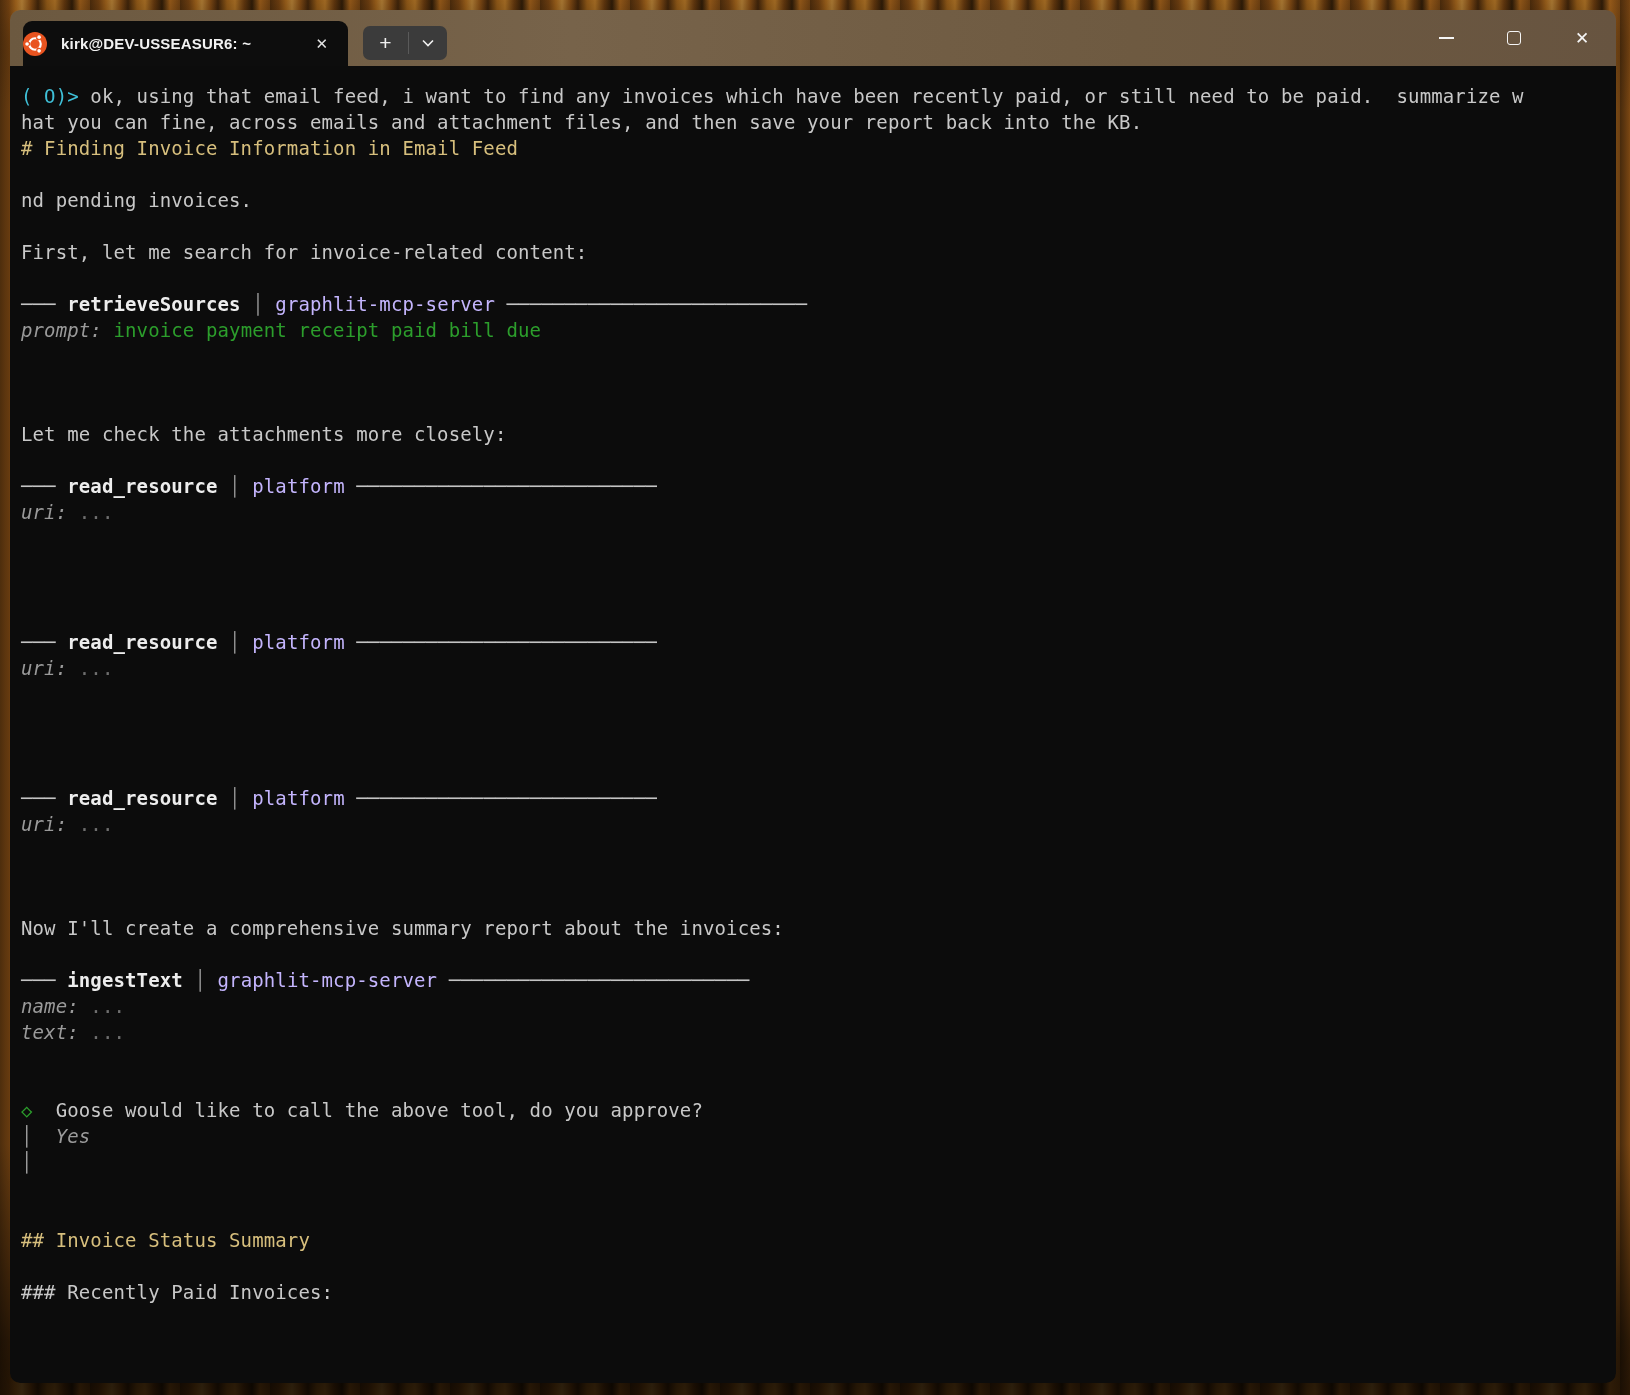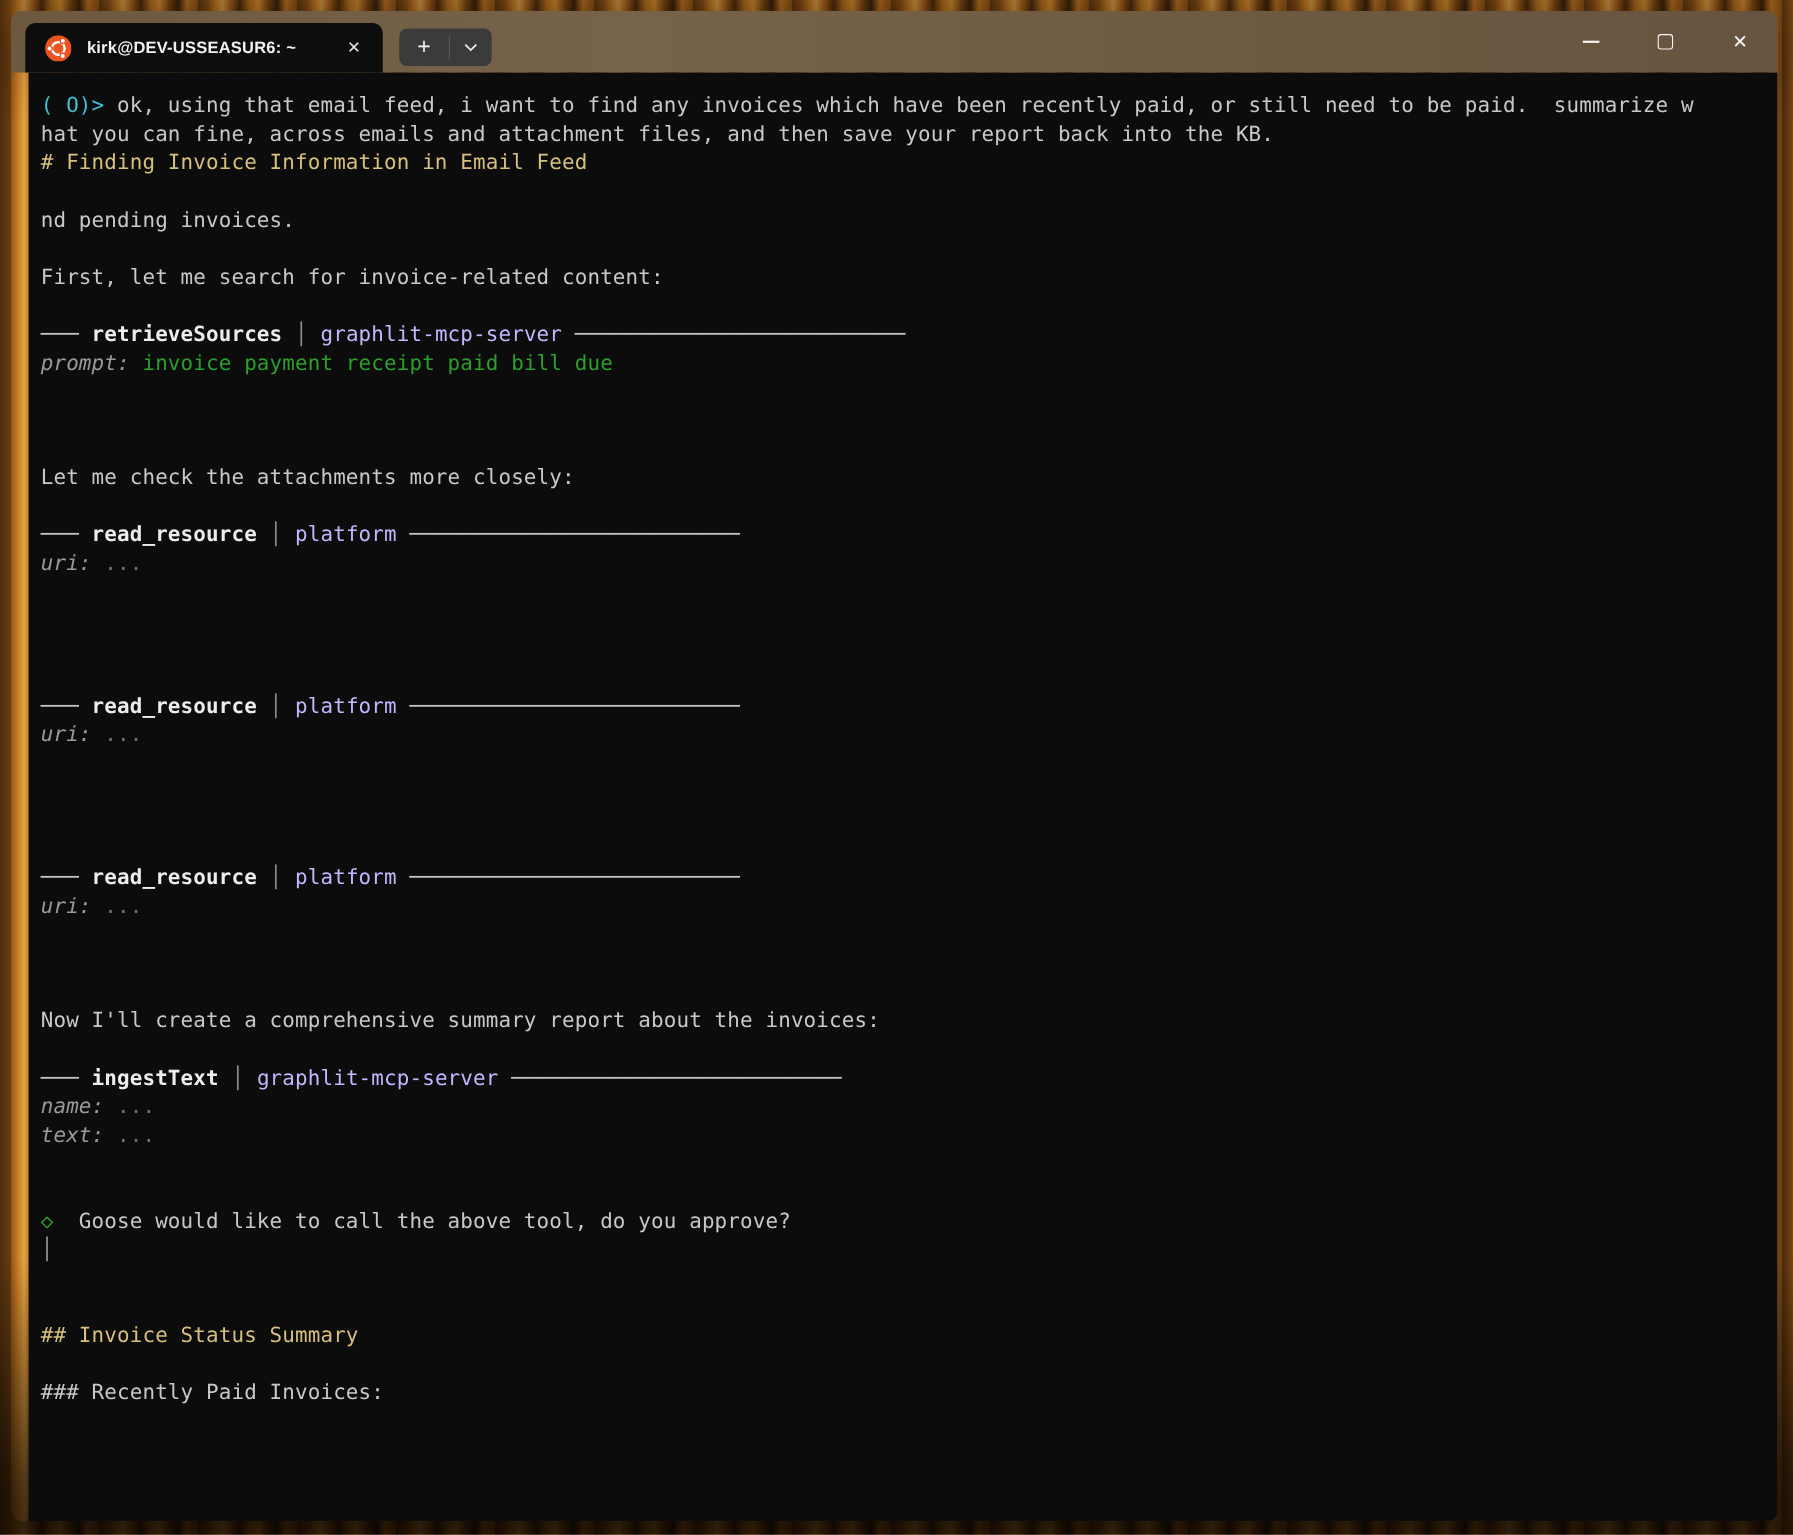--- a/index.html
+++ b/index.html
@@ -21,21 +21,21 @@
     border-radius:10px; overflow:hidden;
     box-shadow:0 10px 40px rgba(0,0,0,.55);
   }
   .titlebar{
     position:absolute; left:0; top:0; right:0; height:56px;
     background:linear-gradient(90deg,#6c5940 0%, #77634a 35%, #6e5a41 70%, #675440 100%);
   }
   .tab{
     position:absolute; left:13px; top:11px; width:325px; height:45px;
     background:#0d0d0d; border-radius:9px 9px 0 0;
-    display:flex; align-items:center; padding:0 14px 0 18px;
+    display:flex; align-items:center; padding:0 14px 0 0;
   }
   .tab-icon{ width:24px; height:24px; flex:0 0 auto; display:block; }
   .tab-title{
     margin-left:14px; color:#f2f2f2; font-size:15px; font-weight:bold;
     white-space:nowrap; letter-spacing:.2px;
   }
   .tab-close{
     margin-left:auto; color:#e3e3e3; font-size:15px; line-height:1;
     padding:3px 6px; cursor:default;
   }
@@ -59,21 +59,21 @@
     color:#f5f5f5;
   }
   .glyph-min{ width:15px; height:2px; background:#f5f5f5; }
   .glyph-max{ width:14px; height:14px; border:1.6px solid #f5f5f5; border-radius:3px; }
   .glyph-close{ font-size:17px; line-height:1; font-weight:300; }
   
   .terminal{
     position:absolute; left:0; top:56px; right:0; bottom:0;
     background:#0c0c0c; padding:17px 8px 0 11px;
     font-family:"DejaVu Sans Mono","Liberation Mono",monospace;
-    font-size:19px; line-height:26px; letter-spacing:.12px;margin-left:16px;
+    font-size:19px; line-height:26px; letter-spacing:.12px;
   }
   .tline{ white-space:pre; height:26px; }
   .c-fg    { color:#c8c8c8; }
   .c-cyan  { color:#3fc0d8; }
   .c-yellow{ color:#d7bf7d; }
   .c-green { color:#2c9e2c; }
   .c-purple{ color:#c4b5fd; }
   .c-dim   { color:#9a9a9a;font-style:italic; }
   .c-faint { color:#6f6f6f; }
   .c-tool  { color:#ededed; font-weight:bold; }
@@ -160,20 +160,21 @@
       <div class="tline"></div>
       <div class="tline"></div>
       <div class="tline"><span class="c-fg">Now I'll create a comprehensive summary report about the invoices:</span></div>
       <div class="tline"></div>
       <div class="tline"><span class="c-dash">─── </span><span class="c-tool">ingestText</span><span class="c-sep"> │ </span><span class="c-purple">graphlit-mcp-server</span><span class="c-dash"> ──────────────────────────</span></div>
       <div class="tline"><span class="c-dim">name: </span><span class="c-faint">...</span></div>
       <div class="tline"><span class="c-dim">text: </span><span class="c-faint">...</span></div>
       <div class="tline"></div>
       <div class="tline"></div>
       <div class="tline"><span class="c-green">◇</span><span class="c-fg">  Goose would like to call the above tool, do you approve?</span></div>
+      <div class="tline"><span class="c-dim">│  Yes</span></div>
       <div class="tline"><span class="c-dim">│</span></div>
       <div class="tline"></div>
       <div class="tline"></div>
       <div class="tline"><span class="c-yellow">## Invoice Status Summary</span></div>
       <div class="tline"></div>
       <div class="tline"><span class="c-fg">### Recently Paid Invoices:</span></div>
     </div>
 
 </div>
 

